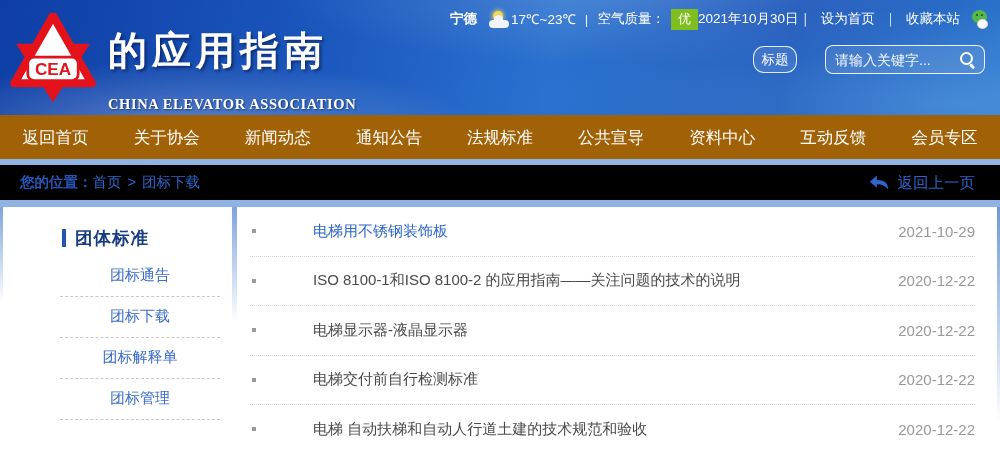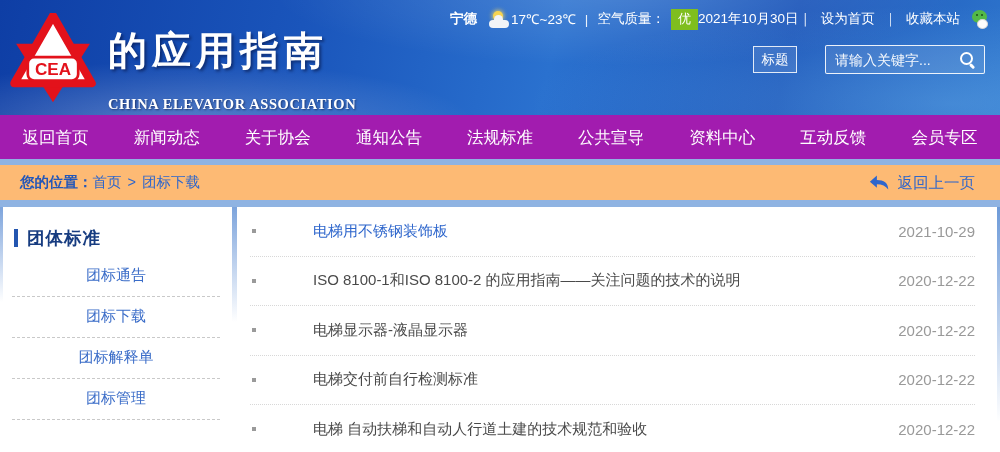--- a/index.html
+++ b/index.html
@@ -43,58 +43,58 @@
     background: #53b948; border-radius: 50% 50% 46% 46%; }
   .wechat-icon .big::before, .wechat-icon .big::after { content: ""; position: absolute; top: 4px;
     width: 2px; height: 2px; border-radius: 50%; background: #1d4d1a; }
   .wechat-icon .big::before { left: 4px; } .wechat-icon .big::after { left: 9px; }
   .wechat-icon .small { position: absolute; right: 0; bottom: 0; width: 11px; height: 10px;
     background: #fdfdfd; border-radius: 50%; border: 1px solid #d8d8d8; }
 
   .searchrow { position: absolute; top: 45px; right: 15px; display: flex; align-items: center; }
   .cat-btn { width: 44px; height: 27px; line-height: 25px; text-align: center;
     border: 1px solid rgba(255,255,255,0.85); background: rgba(255,255,255,0.10);
-    color: #fff; font-size: 13.5px; border-radius: 0; cursor: pointer; margin-right: 28px; }
+    color: #fff; font-size: 13.5px; border-radius: 11px; cursor: pointer; margin-right: 28px; }
   .search-box { display: flex; align-items: center; width: 160px; height: 29px;
-    border: 1px solid rgba(255,255,255,0.9); background: rgba(255,255,255,0.10); border-radius: 2px; }
+    border: 1px solid rgba(255,255,255,0.9); background: rgba(255,255,255,0.10); border-radius: 8px; }
   .search-box input { flex: 1; min-width: 0; background: transparent; border: none; outline: none;
     color: #fff; font-size: 14px; padding: 0 4px 0 9px; font-family: "Liberation Sans", sans-serif; }
   .search-box input::placeholder { color: #ffffff; opacity: 0.95; }
   .mag { position: relative; width: 20px; height: 20px; margin-right: 6px; cursor: pointer; flex: none; }
   .mag::before { content: ""; position: absolute; left: 2px; top: 2px; width: 9px; height: 9px;
     border: 2px solid #fff; border-radius: 50%; }
   .mag::after { content: ""; position: absolute; left: 13px; top: 13px; width: 6px; height: 2.5px;
     background: #fff; transform: rotate(45deg); transform-origin: 0 0; border-radius: 2px; }
 
   
-  .nav { display: flex; width: 1000px; height: 44px; background: #a21caf; }
+  .nav { display: flex; width: 1000px; height: 44px; background: #a16207; }
   .nav .item { flex: 1; text-align: center; line-height: 44px; color: #fff;
     font-size: 16.5px; cursor: pointer; white-space: nowrap; }
   .strip { width: 1000px; height: 6px; background: #8fb3e2; }
 
   
-  .crumbbar { position: relative; width: 1000px; height: 35px; background: #fdba74;
+  .crumbbar { position: relative; width: 1000px; height: 35px; background: #000000;
     line-height: 35px; font-size: 14.5px; color: #2e66cc; }
   .crumbbar .label { font-weight: bold; color: #2457b8; margin-left: 20px; }
   .crumbbar .clink { color: #2e66cc; cursor: pointer; }
   .crumbbar .csep { margin: 0 6px; color: #2e66cc; }
   .backlink { position: absolute; right: 25px; top: 0; display: flex; align-items: center;
     height: 35px; color: #2e66cc; font-size: 15.5px; cursor: pointer; }
   .backlink svg { width: 21px; height: 17px; margin-right: 8px; }
   .strip2 { width: 1000px; height: 7px; background: #8fb3e2; }
 
   
   .content { position: relative; width: 1000px; height: 245px; background: #fff; }
   .edge { position: absolute; top: 0; width: 3px; pointer-events: none; }
   .edge.left  { left: 0;  height: 95px;  background: linear-gradient(#7da4dc, rgba(255,255,255,0)); }
   .edge.right { right: 0; height: 215px; background: linear-gradient(#6d9ad8, rgba(255,255,255,0)); }
   .vdivider { position: absolute; left: 232px; top: 0; width: 5px; height: 115px;
     background: linear-gradient(#7da4dc, rgba(255,255,255,0)); }
 
-  .sidebar { position: absolute; left: 0; top: 0; width: 232px; height: 245px; }
+  .sidebar { position: absolute; left: 0; top: 0; width: 232px; height: 245px; padding-left: 48px; }
   .side-title { display: flex; align-items: center; margin: 19px 0 6px 14px; }
   .side-title .bar { width: 4px; height: 18px; background: #2456b0; margin-right: 9px; }
   .side-title .txt { font-size: 17.5px; font-weight: bold; color: #173c80; letter-spacing: 1px; }
   .side-item { display: block; margin: 0 12px; padding: 10px 0 11px; text-align: center;
     color: #3a6cc8; font-size: 15px; border-bottom: 1px dashed #c9c9c9; cursor: pointer;
     text-decoration: none; }
 
   .mainlist { position: absolute; left: 250px; right: 25px; top: 0; }
   .row { display: flex; align-items: center; height: 49.5px;
     border-bottom: 1px dotted #d8d8d8; cursor: pointer; gap: 48px; }
@@ -146,22 +146,22 @@
     <div class="cat-btn">标题</div>
     <div class="search-box">
       <input type="text" placeholder="请输入关键字..." style="">
       <span class="mag"></span>
     </div>
   </div>
 </div>
 
 <div class="nav">
   <div class="item">返回首页</div>
+  <div class="item">关于协会</div>
   <div class="item">新闻动态</div>
-  <div class="item">关于协会</div>
   <div class="item">通知公告</div>
   <div class="item">法规标准</div>
   <div class="item">公共宣导</div>
   <div class="item">资料中心</div>
   <div class="item">互动反馈</div>
   <div class="item">会员专区</div>
 </div>
 <div class="strip"></div>
 
 <div class="crumbbar">

